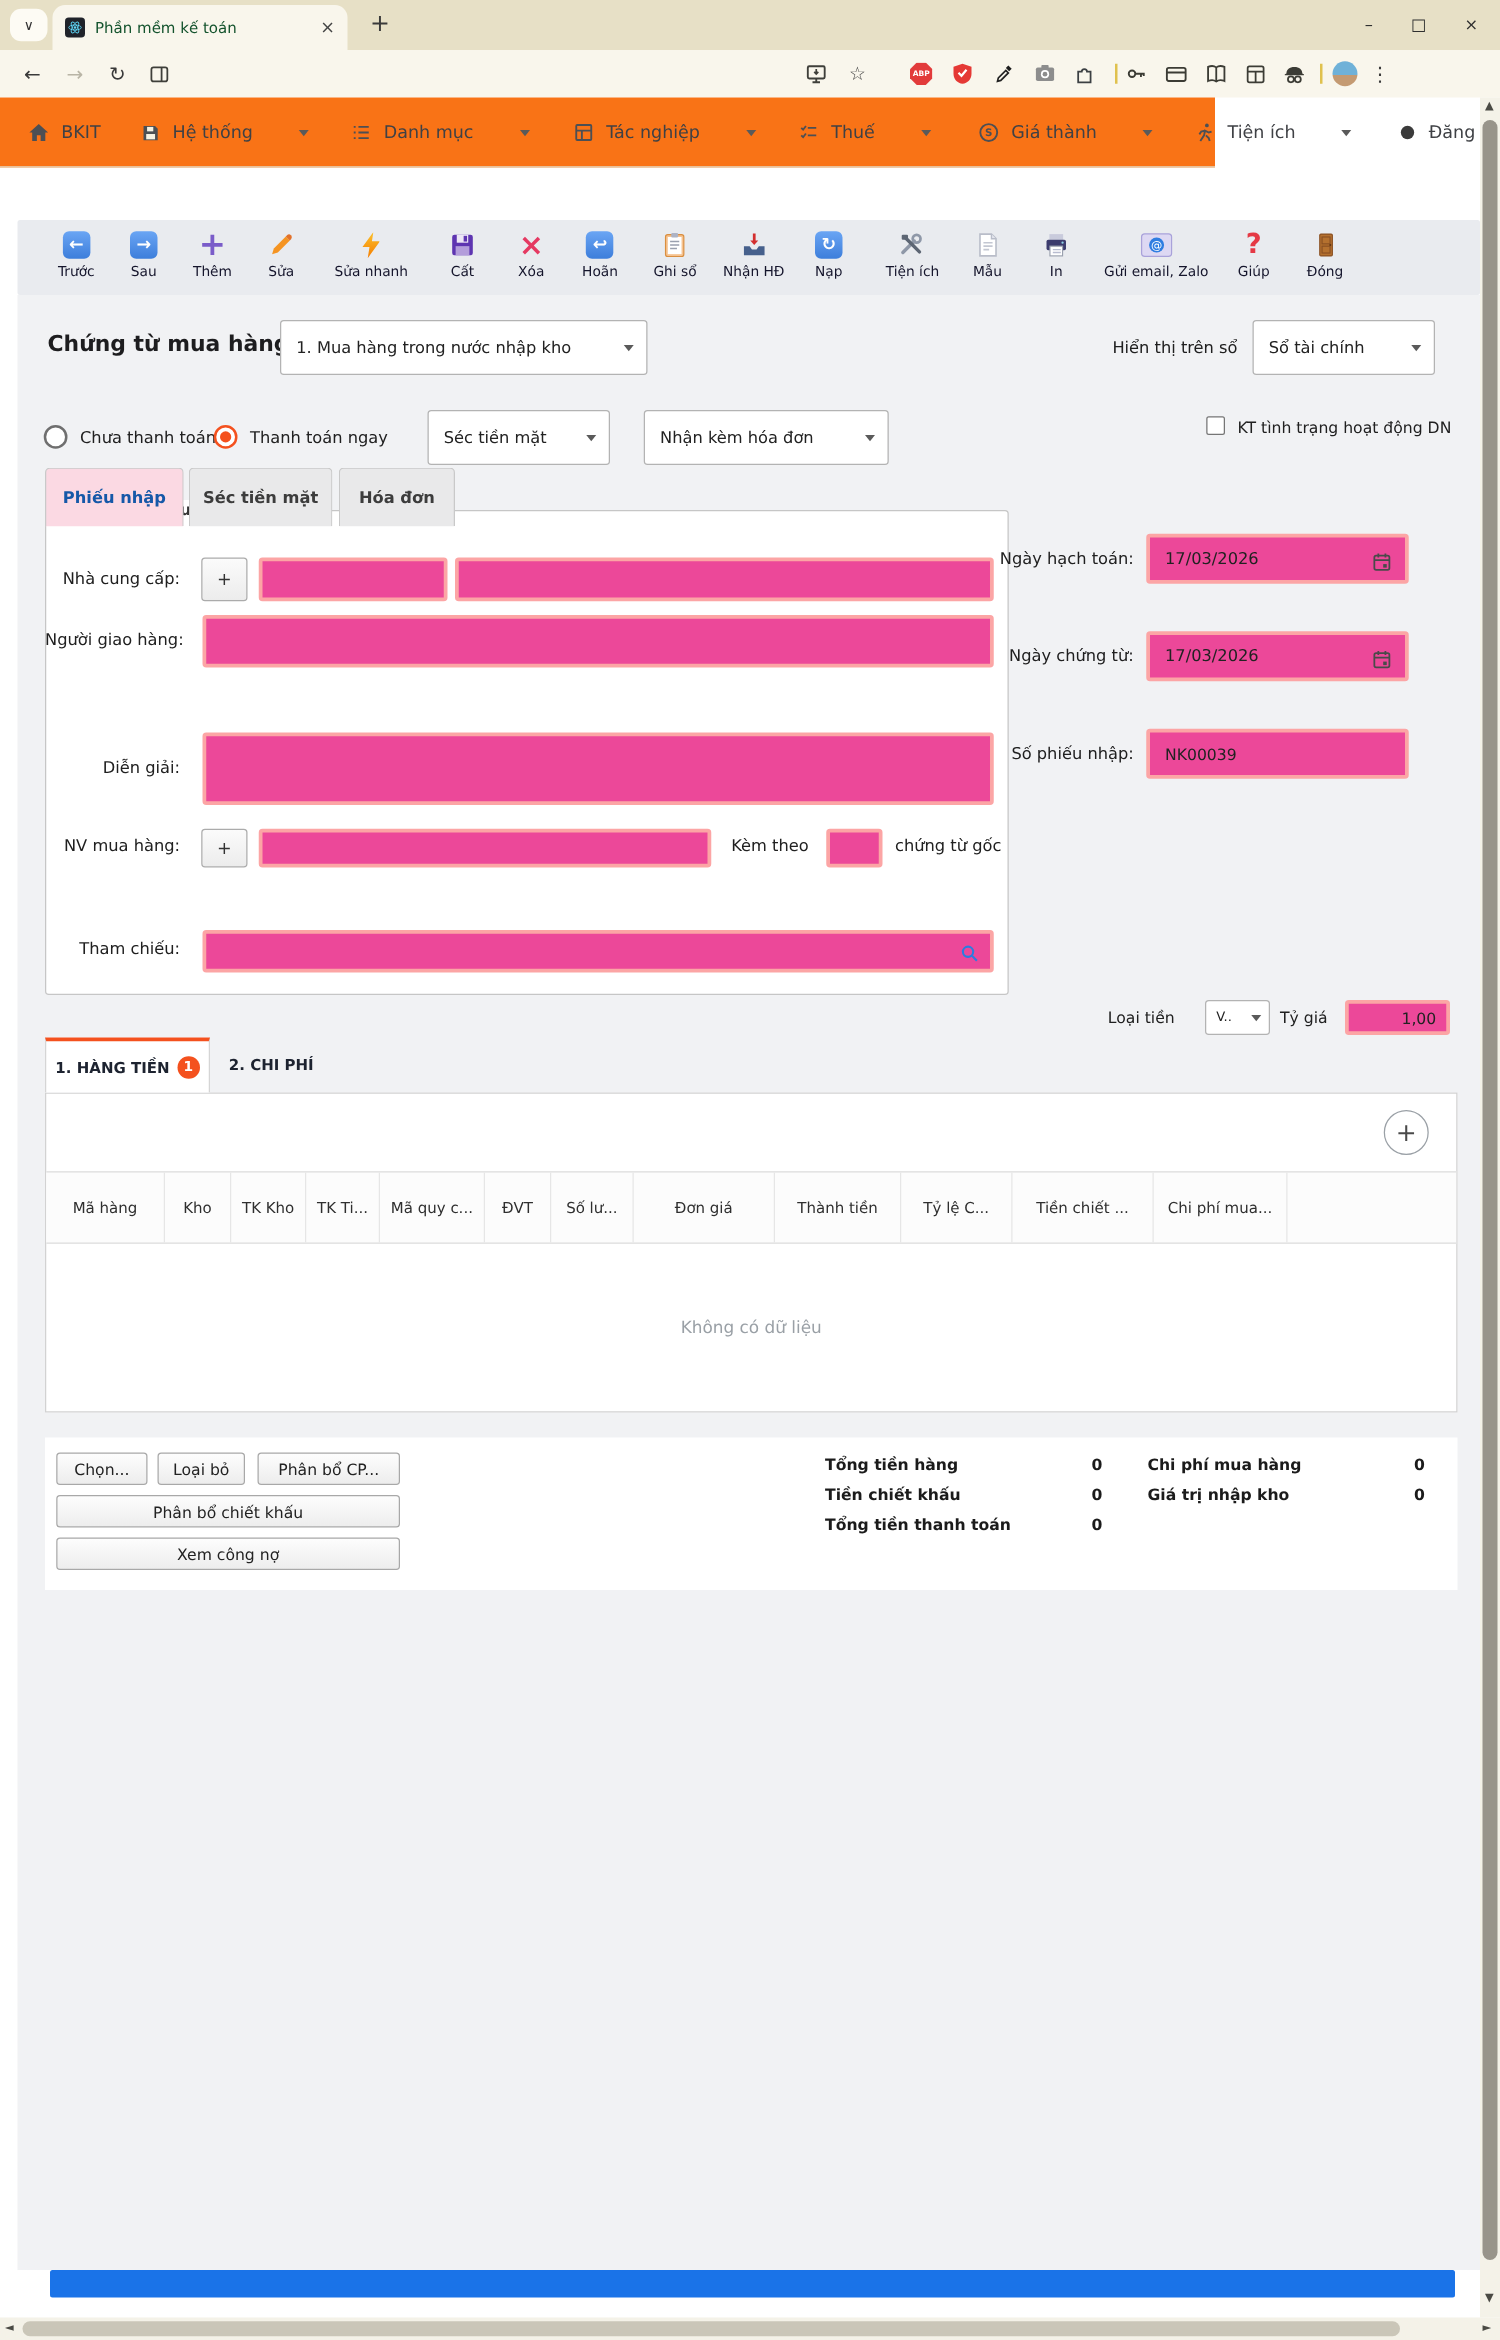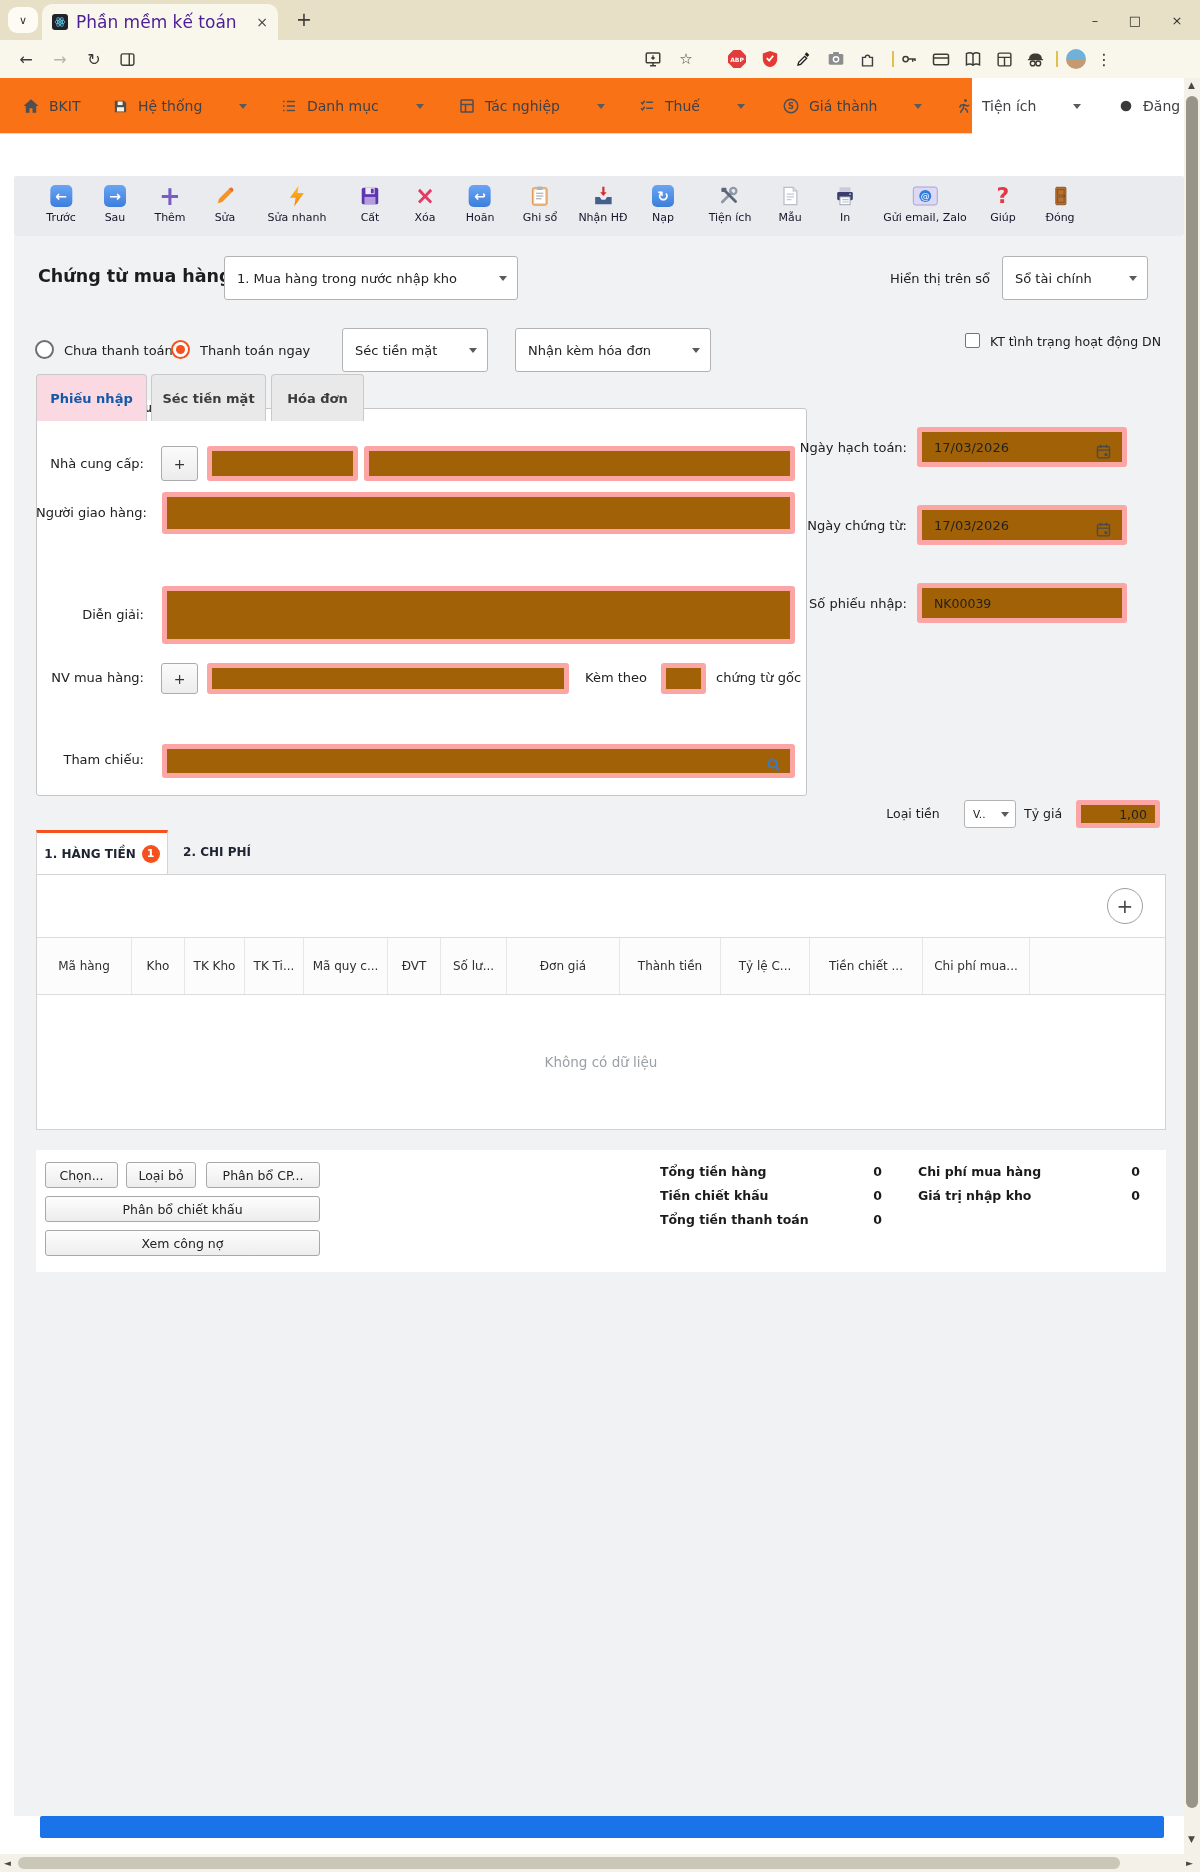--- a/index.html
+++ b/index.html
@@ -3,21 +3,21 @@
 <meta charset="utf-8">
 <style>
 *{margin:0;padding:0;box-sizing:border-box}
 body{font-family:"DejaVu Sans","Liberation Sans",sans-serif;background:#fff}
 #screen{position:relative;width:1200px;height:1872px;background:#fff;overflow:hidden}
 svg{display:block}
 
 .tabstrip{position:absolute;left:0;top:0;width:1200px;height:40px;background:#e7e0c6}
 .chevbtn{position:absolute;left:8px;top:7px;width:30px;height:26px;background:#fdfbf4;border-radius:9px;display:flex;align-items:center;justify-content:center;font-size:11px;color:#333}
 .btab{position:absolute;left:42px;top:4px;width:236px;height:36px;background:#f9f6ec;border-radius:10px 10px 0 0;display:flex;align-items:center;padding:0 10px;gap:8px}
-.btab-title{font-size:17px;color:#4c1d95;flex:1;white-space:nowrap;overflow:hidden}
+.btab-title{font-size:12px;color:#14532d;flex:1;white-space:nowrap;overflow:hidden}
 .btab-close{font-size:14px;color:#444}
 .favicon{width:16px;height:16px;background:#20232a;border-radius:3px;display:flex;align-items:center;justify-content:center;flex:none}
 .newtab{position:absolute;left:296px;top:8px;font-size:19px;color:#3a3a3a}
 .wctrl{position:absolute;top:0;height:40px;width:34px;display:flex;align-items:center;justify-content:center;font-size:13px;color:#2f2f2f}
 .urlrow{position:absolute;left:0;top:40px;width:1200px;height:38px;background:#f9f6ec}
 .uico{position:absolute;top:0;height:38px;display:flex;align-items:center;justify-content:center;font-size:16px;color:#3a3a3a}
 .pill{position:absolute;left:146px;top:45px;width:560px;height:28px;background:#efece0;border-radius:14px;display:flex;align-items:center;padding:0 12px;gap:10px}
 .urltext{font-size:13px;color:#35352f;white-space:nowrap}
 .ext{position:absolute;top:0;height:38px;display:flex;align-items:center}
 .extsep{position:absolute;top:11px;width:2px;height:16px;background:#e0c14e}
@@ -43,21 +43,21 @@
 .sel{position:absolute;background:#fff;border:1px solid #b3b3b3;border-radius:3px;display:flex;align-items:center;padding:0 28px 0 12px;font-size:13px;color:#222;z-index:2}
 .sel .tri{position:absolute;right:10px}
 .flabel{position:absolute;font-size:13px;color:#202020;z-index:2;white-space:nowrap}
 .radio{position:absolute;width:19px;height:19px;border:2px solid #6f6f6f;border-radius:50%;background:#fff;z-index:2}
 .radio.on{border-color:#f4511e;display:flex;align-items:center;justify-content:center}
 .radio.on::after{content:"";width:9px;height:9px;border-radius:50%;background:#f4511e}
 .cbox{position:absolute;width:15px;height:15px;border:1.5px solid #757575;border-radius:2px;background:#fff;z-index:2}
 .dtab{position:absolute;top:374px;height:47px;border:1px solid #c9c9c9;border-bottom:none;border-radius:4px 4px 0 0;display:flex;align-items:center;justify-content:center;font-size:13px;font-weight:bold;z-index:5}
 .fset{position:absolute;border:1px solid #c6c6c6;border-radius:3px;background:#fff;z-index:1}
 .legend{position:absolute;top:-9px;left:14px;background:#fff;padding:0 5px;font-size:12.5px;font-weight:bold;color:#333;white-space:nowrap}
-.tin{position:absolute;background:#a16207;border:5px solid #fca5a5;border-radius:3px;display:flex;align-items:center;padding:0 12px;font-size:13px;color:#222;z-index:2}
+.tin{position:absolute;background:#ec4899;border:3px solid #fca5a5;border-radius:3px;display:flex;align-items:center;padding:0 12px;font-size:13px;color:#222;z-index:2}
 .pbtn{position:absolute;background:linear-gradient(#fbfbfb,#ececec);border:1px solid #ababab;border-radius:3px;display:flex;align-items:center;justify-content:center;font-size:14px;color:#333;z-index:2}
 .d2tab{position:absolute;top:830px;height:44px;display:flex;align-items:center;justify-content:center;gap:6px;font-size:12px;font-weight:bold;color:#1d2330;z-index:2}
 .badge{width:18px;height:18px;border-radius:50%;background:#f4511e;color:#fff;font-size:11px;font-weight:bold;display:flex;align-items:center;justify-content:center}
 .gridpanel{position:absolute;left:36px;top:874px;width:1130px;height:256px;background:#fff;border:1px solid #d2d2d2;z-index:1}
 .addbtn{position:absolute;right:22px;top:13px;width:36px;height:36px;border:1px solid #9aa0a6;border-radius:50%;background:#fff;display:flex;align-items:center;justify-content:center;font-size:20px;color:#4a4a4a}
 .ghead{position:absolute;left:0;top:62px;width:100%;height:58px;display:flex;border-top:1px solid #dcdcdc;border-bottom:1px solid #dcdcdc;background:#fcfcfc}
 .gcell{display:flex;align-items:center;justify-content:center;font-size:12px;color:#2f2f2f;border-right:1px solid #e6e6e6;text-align:center;padding:0 4px;flex:none}
 .emptytxt{position:absolute;left:0;top:120px;width:100%;height:134px;display:flex;align-items:center;justify-content:center;font-size:13.5px;color:#9aa0a6}
 .footerpanel{position:absolute;left:36px;top:1150px;width:1130px;height:122px;background:#fff;z-index:1}
 .fbtn{position:absolute;background:linear-gradient(#fdfdfd,#ededed);border:1px solid #a8a8a8;border-radius:3px;display:flex;align-items:center;justify-content:center;font-size:12.5px;color:#222;z-index:2}

